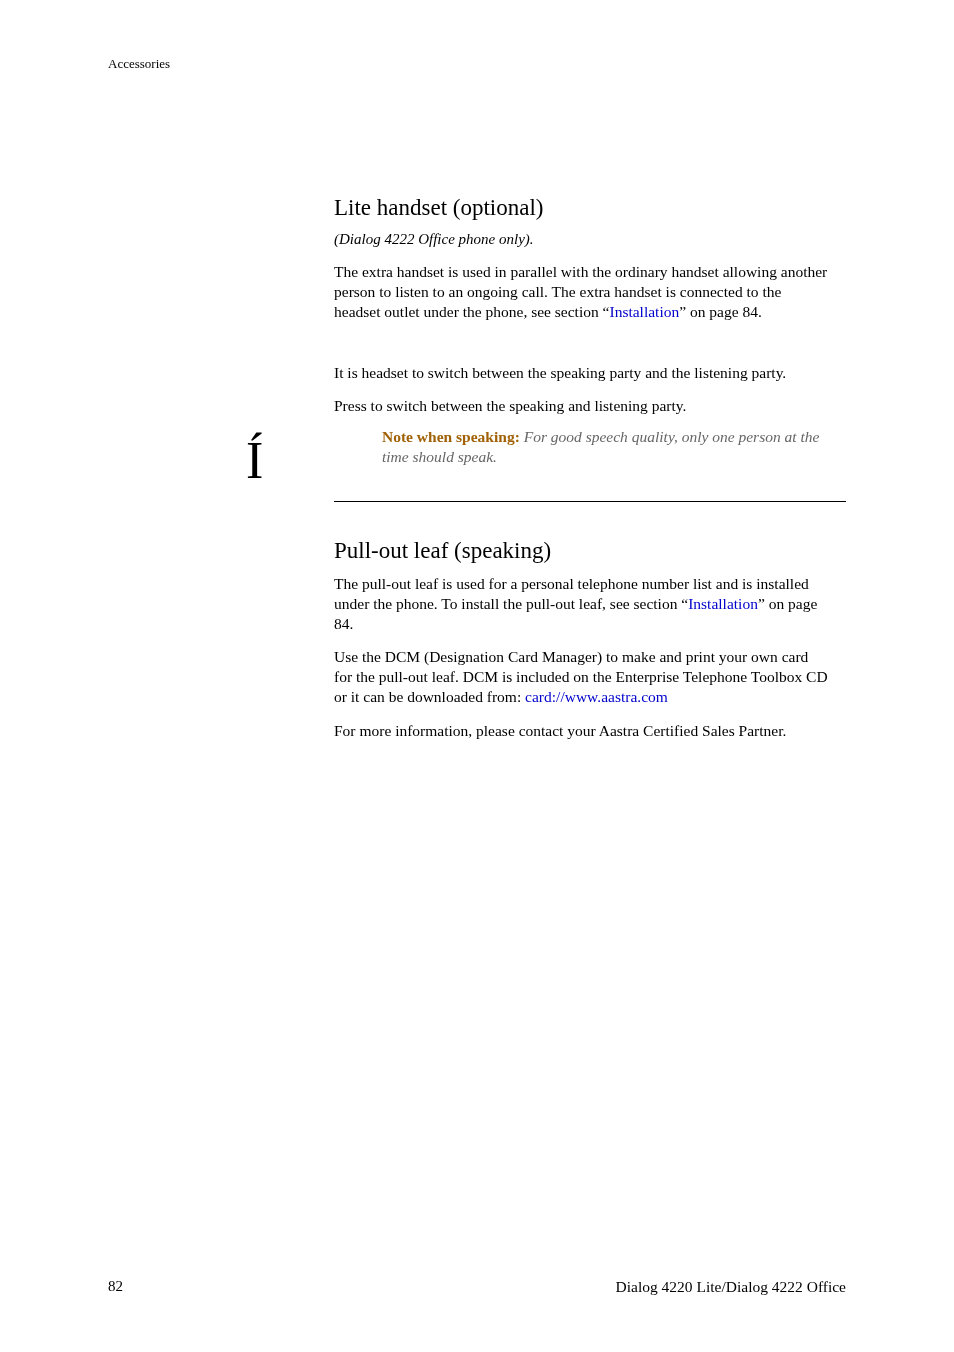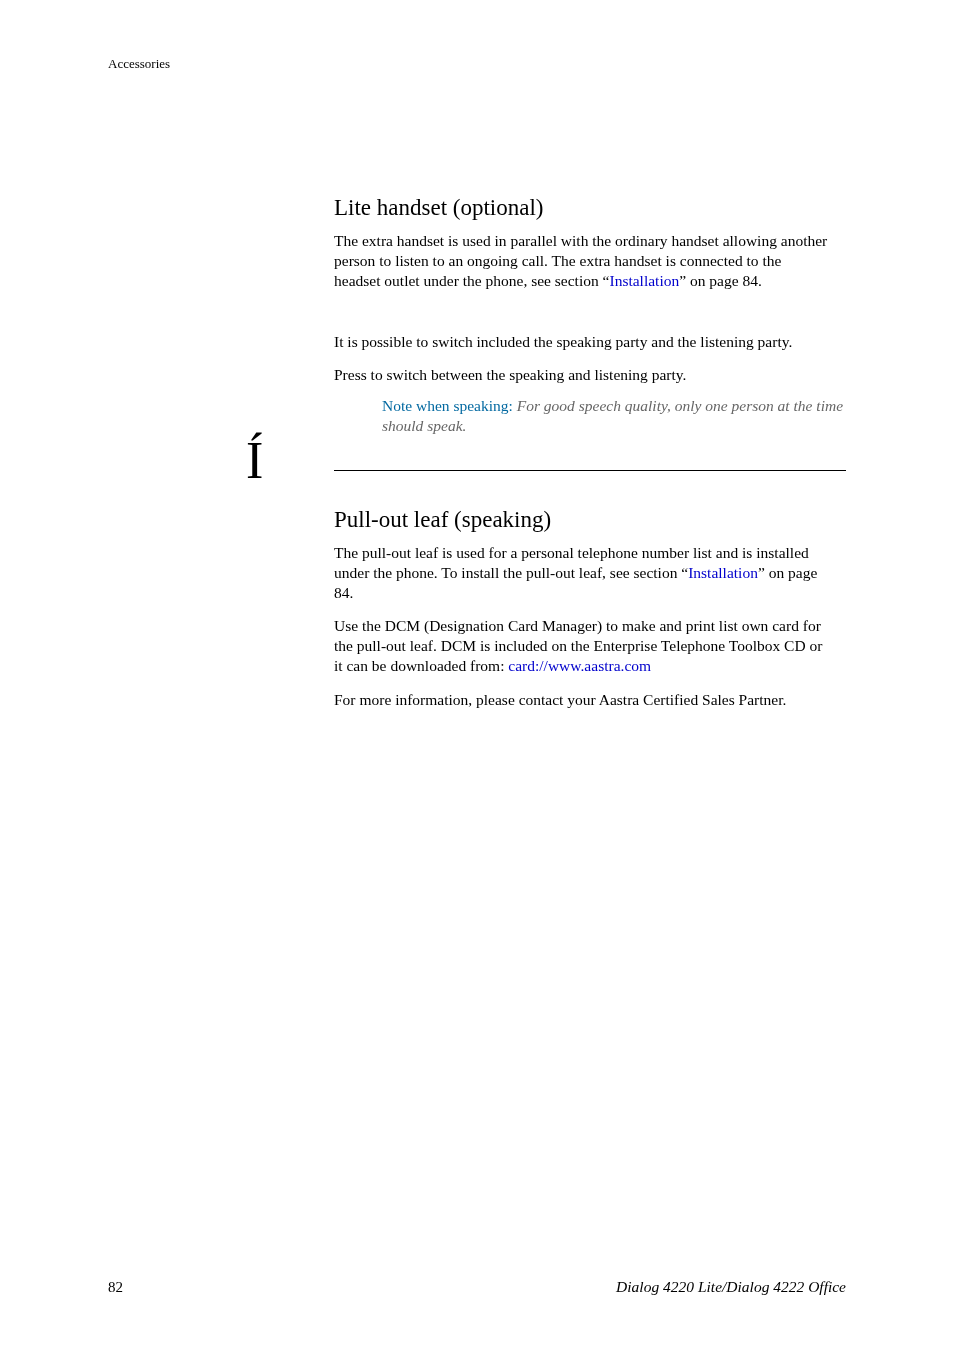--- a/index.html
+++ b/index.html
@@ -55,22 +55,22 @@
     font-size: 15.5px;
     margin: 0 0 12px 0;
   }
   .note-block {
     margin: 0 0 14px 0;
     padding-left: 48px;
     font-size: 15.5px;
     line-height: 1.28;
   }
   .note-label {
-    font-weight: normal;
-    color: #0369a1;
+    font-weight: bold;
+    color: #a16207;
   }
   .note-text {
     font-style: italic;
     color: #666;
   }
   .hr {
     border: 0;
     border-top: 1px solid #000;
     margin: 34px 0 36px 0;
   }
@@ -82,71 +82,71 @@
     font-weight: normal;
     line-height: 1;
   }
   .footer {
     position: absolute;
     bottom: 56px;
     left: 108px;
     right: 108px;
     display: flex;
     justify-content: space-between;
-    align-items: center;
+    align-items: flex-start;
   }
   .page-num {
     font-size: 15px;
   }
   .footer-title {
-    font-style: italic;
     font-size: 15.5px;
   }
   .gap-large { height: 28px; }
 </style>
 </head>
 <body>
 
 <div class="page">
 
   <div class="header">
     <span>Accessories</span>
   </div>
 
   <span class="key-icon" style="top:435px;">Í</span>
 
   <div class="main">
 
     <h2 class="section-heading">Lite handset (optional)</h2>
 
+    <p class="subtitle-italic">(Dialog 4222 Office phone only).</p>
 
     <p class="body-p">
       <span>The extra handset is used in parallel with the ordinary handset allowing another person to listen to an ongoing call. The extra handset is connected to the headset outlet under the phone, see section “</span><span class="link">Installation</span><span>” on page 84.</span>
     </p>
 
     <div class="gap-large"></div>
 
-    <p class="body-p">It is possible to switch included the speaking party and the listening party.</p>
+    <p class="body-p">It is headset to switch between the speaking party and the listening party.</p>
 
     <p class="step-instruction">Press to switch between the speaking and listening party.</p>
 
     <p class="note-block">
       <span class="note-label">Note when speaking: </span><span class="note-text">For good speech quality, only one person at the time should speak.</span>
     </p>
 
     <hr class="hr">
 
     <h2 class="section-heading">Pull-out leaf (speaking)</h2>
 
     <p class="body-p">
       <span>The pull-out leaf is used for a personal telephone number list and is installed under the phone. To install the pull-out leaf, see section “</span><span class="link">Installation</span><span>” on page 84.</span>
     </p>
 
     <p class="body-p">
-      <span>Use the DCM (Designation Card Manager) to make and print list own card for the pull-out leaf. DCM is included on the Enterprise Telephone Toolbox CD or it can be downloaded from: </span><span class="link">card://www.aastra.com</span>
+      <span>Use the DCM (Designation Card Manager) to make and print your own card for the pull-out leaf. DCM is included on the Enterprise Telephone Toolbox CD or it can be downloaded from: </span><span class="link">card://www.aastra.com</span>
     </p>
 
     <p class="body-p">For more information, please contact your Aastra Certified Sales Partner.</p>
 
   </div>
 
   <div class="footer">
     <span class="page-num">82</span>
     <span class="footer-title">Dialog 4220 Lite/Dialog 4222 Office</span>
   </div>

